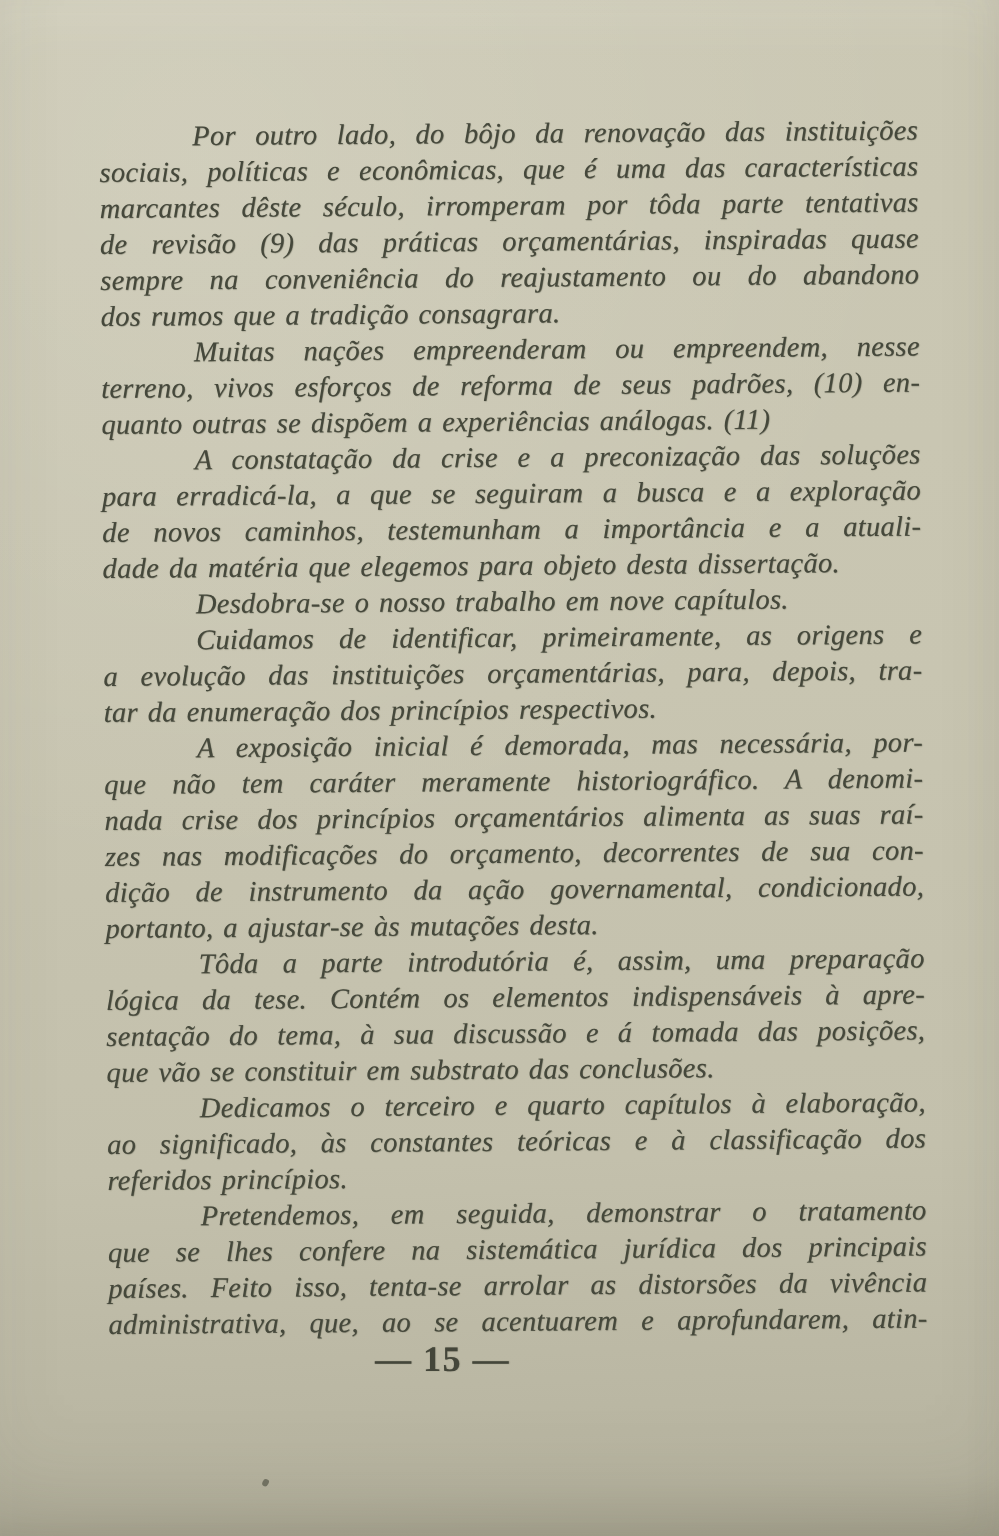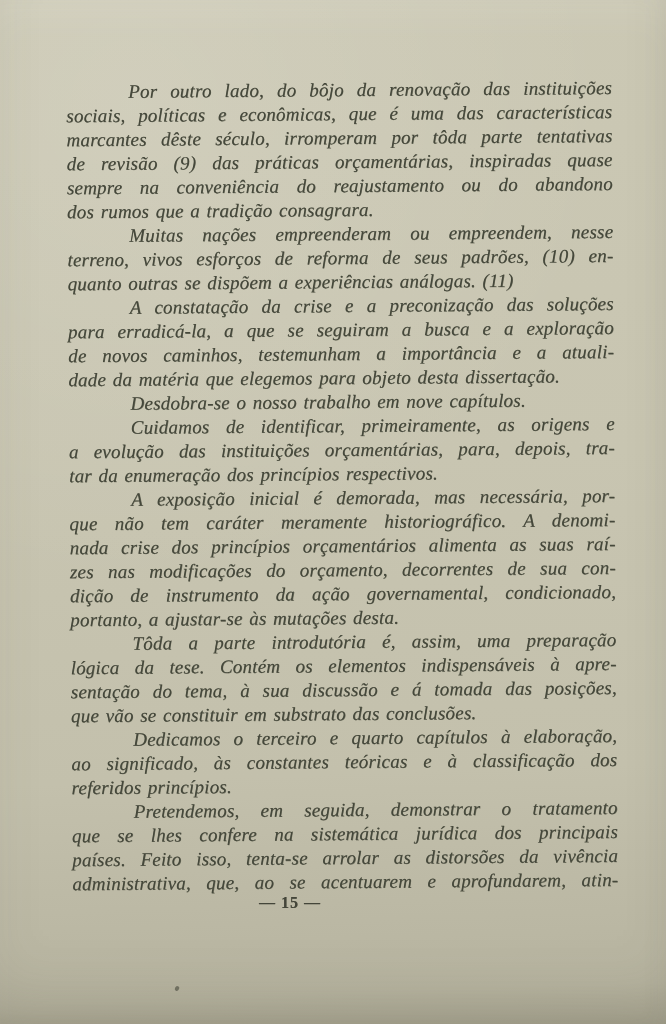--- a/index.html
+++ b/index.html
@@ -50,24 +50,24 @@
     text-indent: 62px;
   }
   .line.flow-last {
     text-align-last: auto;
   }
   .page-number {
     position: absolute;
     left: 240px;
     top: 894px;
     width: 100px;
-    text-align: center;
+    text-align: right;
     font-style: normal;
     font-weight: bold;
-    font-size: 16px;
+    font-size: 24px;
     letter-spacing: 1px;
     color: #44463a;
     text-shadow: 0.3px 0.3px 0.6px rgba(58,60,46,0.5);
   }
   .ink-speck {
     position: absolute;
     left: 175px;
     top: 986px;
     width: 4px;
     height: 5px;

